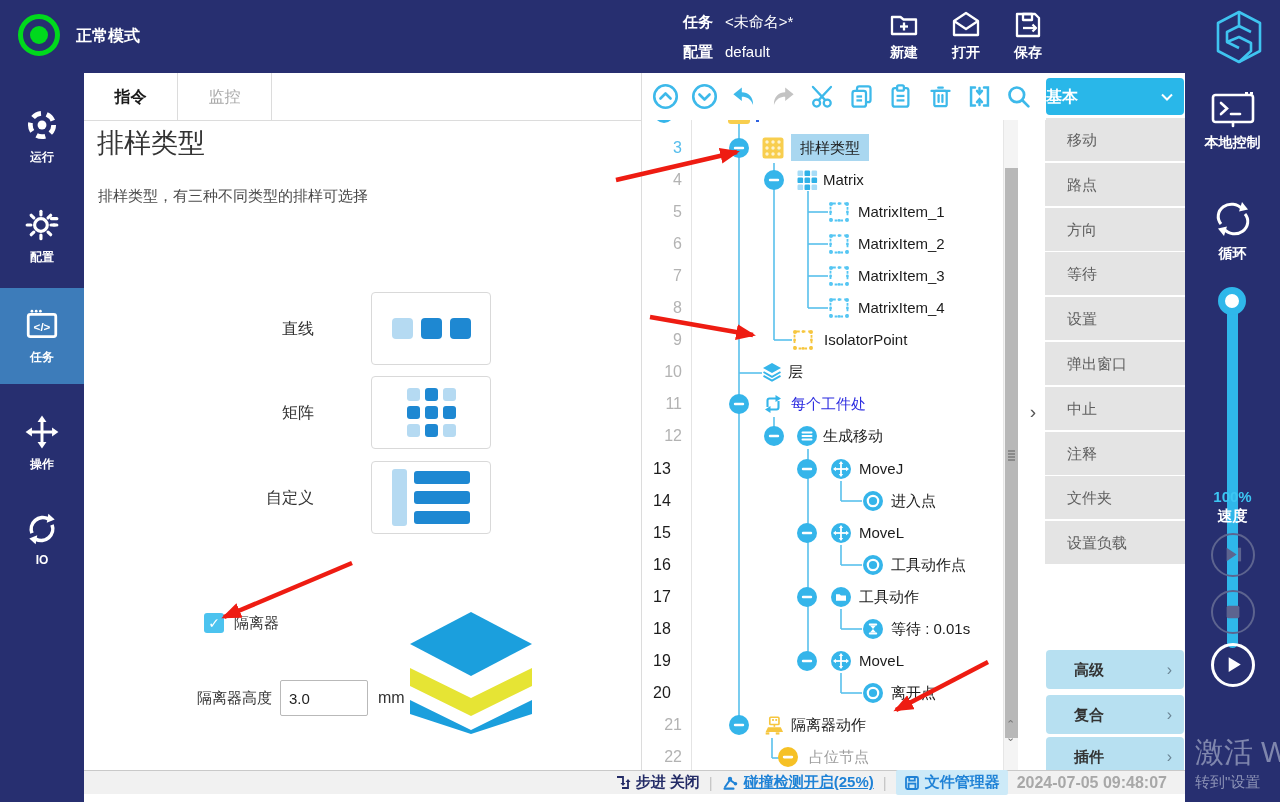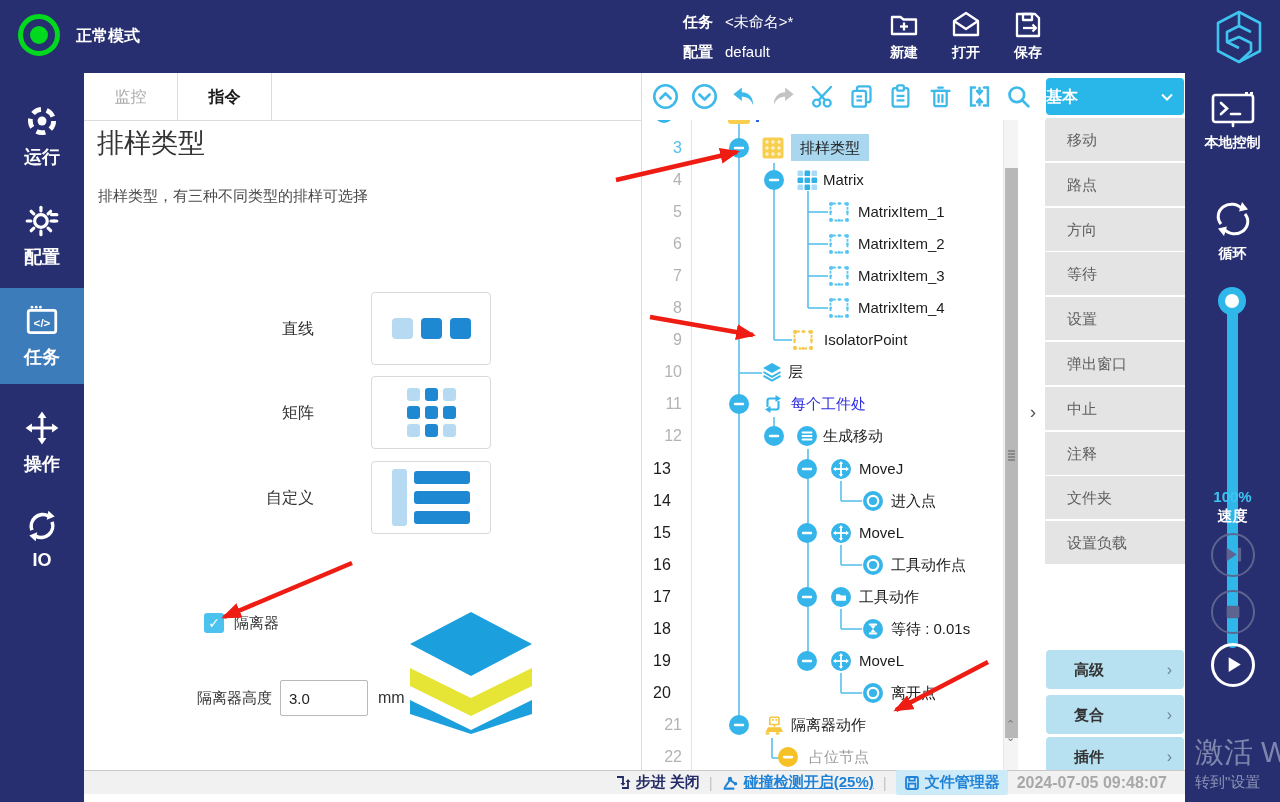--- a/index.html
+++ b/index.html
@@ -21,21 +21,21 @@
   .hdr-btn .hicon{width:32px;height:32px;}
   .hdr-btn .hlabel{font-size:14px;font-weight:bold;}
   .logo{position:absolute;left:1213px;top:9px;width:52px;height:56px;}
 
   
   .lsidebar{position:absolute;left:0;top:73px;width:84px;height:729px;background:#272f70;}
   .side-item{position:absolute;left:0;width:84px;height:96px;display:flex;flex-direction:column;
              align-items:center;justify-content:center;gap:6px;color:#fff;cursor:pointer;}
   .side-item.active{background:#3d7cba;}
   .side-icon{width:36px;height:36px;}
-  .side-label{font-size:18px;font-weight:bold;}
+  .side-label{font-size:12px;font-weight:bold;}
 
   
   .mainpanel{position:absolute;left:84px;top:73px;width:557px;height:697px;background:#fff;}
   .tabsbar{position:absolute;left:0;top:0;width:557px;height:47px;border-bottom:1px solid #dcdcdc;display:flex;}
   .tab{width:93px;height:47px;line-height:47px;text-align:center;font-size:16px;border-right:1px solid #dcdcdc;cursor:pointer;}
   .tab.active{color:#1a1a1a;font-weight:bold;}
   .tab.inactive{color:#a9a9a9;}
   .m-title{position:absolute;left:13px;top:52px;font-size:27px;color:#333;font-weight:500;}
   .m-desc{position:absolute;left:14px;top:114px;font-size:15px;color:#4a4a4a;}
   .opt-row{position:absolute;left:0;width:420px;height:73px;}
@@ -257,22 +257,22 @@
             <polygon points="23,2.5 29,8 21.5,11" fill="#fff"></polygon>
             <polygon points="11,31.5 5,26 12.5,23" fill="#fff"></polygon>
           </svg>
         </span>
         <span class="side-label">IO</span>
       </div>
     </nav>
 
   <main class="mainpanel">
     <div class="tabsbar" id="tabsbar">
+        <div class="tab active">指令</div>
         <div class="tab inactive">监控</div>
-        <div class="tab active">指令</div>
       </div>
     <div class="m-title">排样类型</div>
     <div class="m-desc">排样类型，有三种不同类型的排样可选择</div>
     <div id="optrows">
         <div class="opt-row" style="top: 219px;">
           <div class="opt-label">直线</div>
           <div class="opt-card">
             <div class="shape-line">
               <div class="sq light"></div>
               <div class="sq dark"></div>

